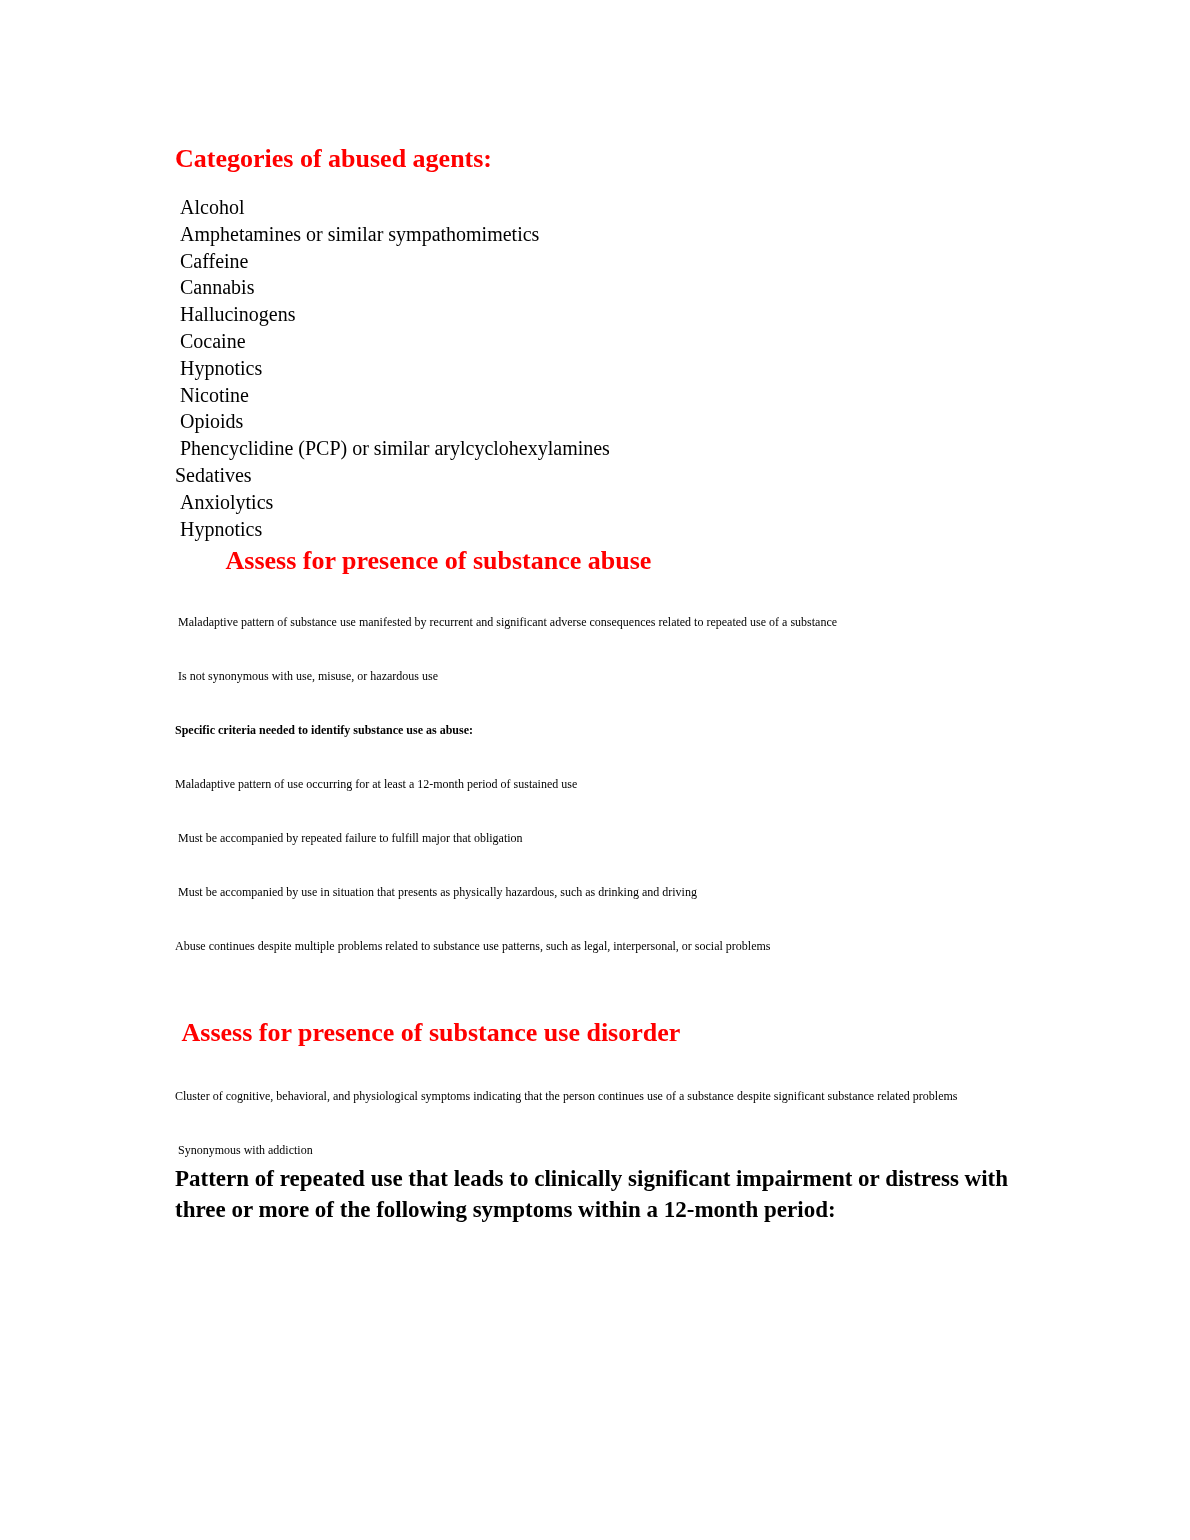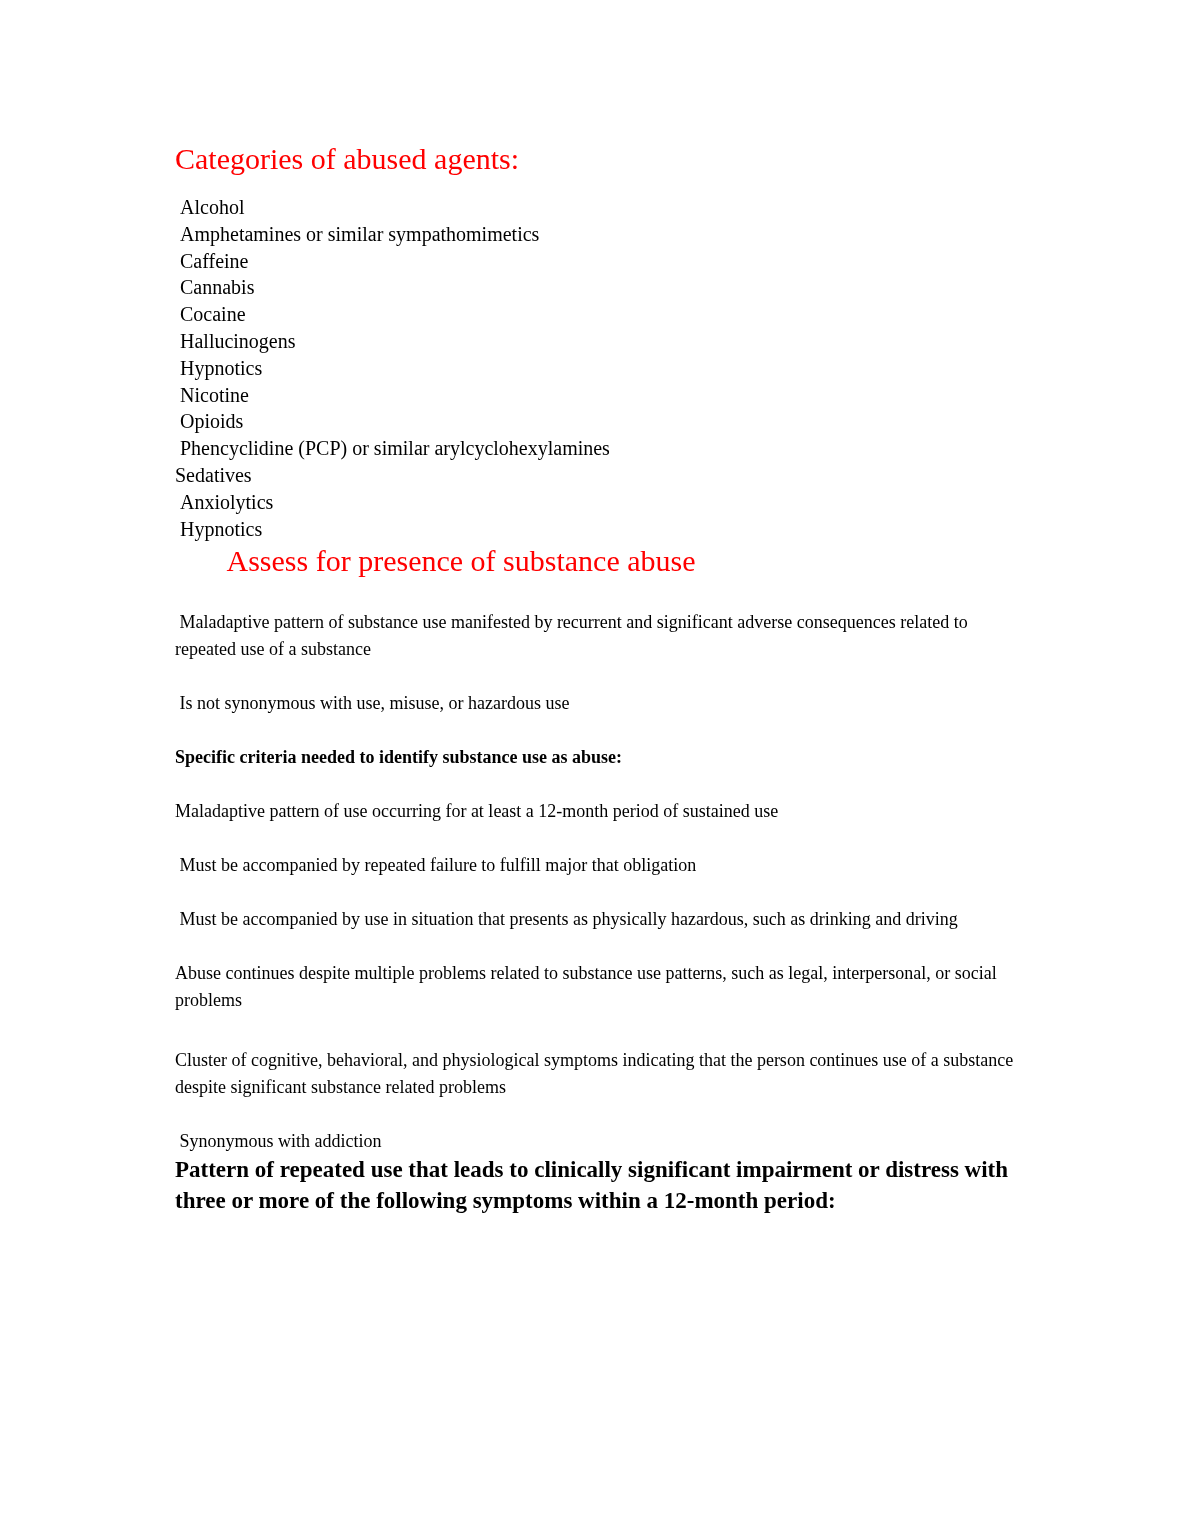--- a/index.html
+++ b/index.html
@@ -17,33 +17,33 @@
   }
   .content {
     position: absolute;
     left: 175px;
     top: 142px;
     width: 852px;
     color: #000000;
   }
   .red-heading {
     color: var(--accent, #ff0000);
-    font-weight: normal;
-    font-size: 30px;
+    font-weight: bold;
+    font-size: 26px;
     line-height: 34px;
     white-space: pre-wrap;
   }
   .agent-list { margin-top: 18px; }
   .agent-line {
     font-size: 20px;
     line-height: 26.8px;
     white-space: pre-wrap;
   }
   .para {
-    font-size: 18px;
+    font-size: 12px;
     line-height: 27px;
     white-space: pre-wrap;
     margin-top: 27px;
   }
   .para-first { margin-top: 31px; }
   .bold-line { font-weight: bold; }
   .heading-abuse { margin-top: 2px; margin-left: 44px; }
   .heading-disorder { margin-top: 56px; }
   .para-after-heading { margin-top: 33px; }
   .pattern-heading {
@@ -59,22 +59,22 @@
 <div class="page">
   <div class="content">
 
     <div class="red-heading">Categories of abused agents:</div>
 
     <div class="agent-list">
       <div class="agent-line"> Alcohol</div>
       <div class="agent-line"> Amphetamines or similar sympathomimetics</div>
       <div class="agent-line"> Caffeine</div>
       <div class="agent-line"> Cannabis</div>
+      <div class="agent-line"> Hallucinogens</div>
       <div class="agent-line"> Cocaine</div>
-      <div class="agent-line"> Hallucinogens</div>
       <div class="agent-line"> Hypnotics</div>
       <div class="agent-line"> Nicotine</div>
       <div class="agent-line"> Opioids</div>
       <div class="agent-line"> Phencyclidine (PCP) or similar arylcyclohexylamines</div>
       <div class="agent-line">Sedatives</div>
       <div class="agent-line"> Anxiolytics</div>
       <div class="agent-line"> Hypnotics</div>
     </div>
 
     <div class="red-heading heading-abuse"> Assess for presence of substance abuse</div>
@@ -86,20 +86,21 @@
     <div class="para bold-line">Specific criteria needed to identify substance use as abuse:</div>
 
     <div class="para">Maladaptive pattern of use occurring for at least a 12-month period of sustained use</div>
 
     <div class="para"> Must be accompanied by repeated failure to fulfill major that obligation</div>
 
     <div class="para"> Must be accompanied by use in situation that presents as physically hazardous, such as drinking and driving</div>
 
     <div class="para">Abuse continues despite multiple problems related to substance use patterns, such as legal, interpersonal, or social problems</div>
 
+    <div class="red-heading heading-disorder"> Assess for presence of substance use disorder</div>
 
     <div class="para para-after-heading">Cluster of cognitive, behavioral, and physiological symptoms indicating that the person continues use of a substance despite significant substance related problems</div>
 
     <div class="para"> Synonymous with addiction</div>
 
     <div class="pattern-heading">Pattern of repeated use that leads to clinically significant impairment or distress with three or more of the following symptoms within a 12-month period:</div>
 
   </div>
 </div>
 

